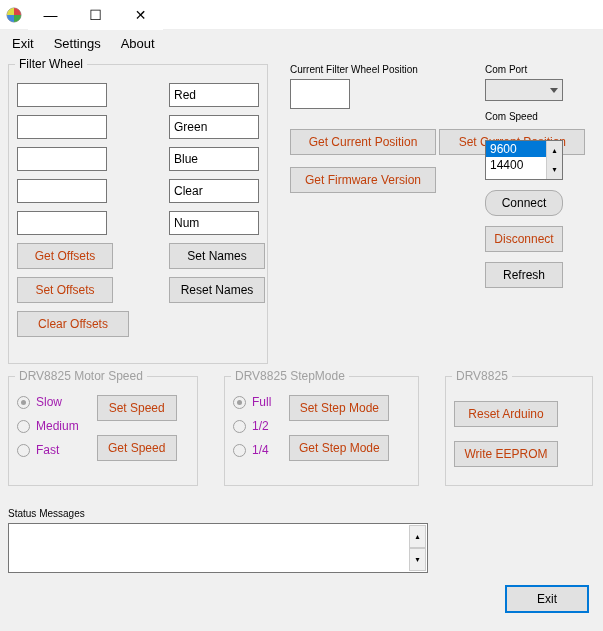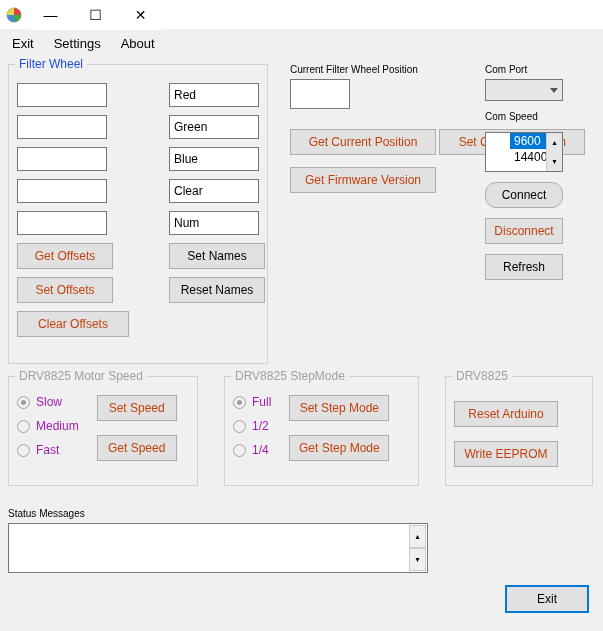--- a/index.html
+++ b/index.html
@@ -6,21 +6,21 @@
 body { font-family: "Segoe UI", Tahoma, sans-serif; font-size: 12px; background: #fff; width: 603px; height: 631px; overflow: hidden; }
 .titlebar { height: 30px; background: #fff; display: flex; align-items: center; border-bottom: 1px solid #eee; }
 .titlebar-icon { width: 16px; height: 16px; margin: 0 6px; }
 .titlebar-text { flex: 1; font-size: 12px; color: #000; white-space: nowrap; overflow: hidden; }
 .titlebar-btns { display: flex; }
 .titlebar-btn { width: 45px; height: 30px; display: flex; align-items: center; justify-content: center; font-size: 14px; color: #000; background: #fff; }
 .menubar { height: 26px; display: flex; align-items: center; padding: 0 12px; gap: 20px; background: #f0f0f0; }
 .menu-item { font-size: 13px; color: #000; }
 .client { background: #f0f0f0; padding: 8px 12px 12px 12px; height: 575px; position: relative; }
 .groupbox { border: 1px solid #d0d0d0; position: absolute; padding: 18px 8px 8px 8px; }
-.groupbox-label { position: absolute; top: -8px; left: 6px; background: #f0f0f0; padding: 0 4px; font-size: 12px; color: #1d4ed8; }
+.groupbox-label { position: absolute; top: -8px; left: 6px; background: #f0f0f0; padding: 0 4px; font-size: 12px; color: #000000; }
 .groupbox.disabled .groupbox-label { color: #a0a0a0; }
 .txt { border: 1px solid #767676; background: #fff; height: 24px; width: 90px; padding: 2px 4px; font-size: 12px; display: block; margin-bottom: 8px; }
 .btn { border: 1px solid #adadad; background: #e1e1e1; height: 26px; padding: 0 8px; font-size: 12px; color: #000; display: inline-flex; align-items: center; justify-content: center; cursor: default; }
 .btn.disabled { color: #c2410c; }
 .btn.primary { border: 2px solid #0078d7; background: #e1e1e1; }
 .col { display: flex; flex-direction: column; }
 .row { display: flex; gap: 10px; }
 .label { font-size: 10px; color: #000; margin-bottom: 4px; display: block; }
 .combo { border: 1px solid #767676; background: #e7e7e7; height: 22px; width: 78px; position: relative; }
 .combo::after { content: ""; position: absolute; right: 4px; top: 8px; border-left: 4px solid transparent; border-right: 4px solid transparent; border-top: 5px solid #555; }
@@ -93,21 +93,21 @@
     <div class="btn disabled" style="width:146px;margin-top:10px;">Get Current Position</div>
     <div class="btn disabled" style="width:146px;margin-top:12px;">Set Current Position</div>
     <div class="btn disabled" style="width:146px;margin-top:12px;">Get Firmware Version</div>
   </div>
 
   <div style="position:absolute; left:485px; top:8px;">
     <span class="label">Com Port</span>
     <div class="combo" style="margin-top:2px;"></div>
 
     <span class="label" style="margin-top:10px;">Com Speed</span>
-    <div class="listbox" style="margin-top:10px;padding-left:24px;">
+    <div class="listbox" style="margin-top:18px;">
       <div class="listbox-item selected">9600</div>
       <div class="listbox-item">14400</div>
       <div class="spin">
         <div class="spin-btn">▴</div>
         <div class="spin-btn">▾</div>
       </div>
     </div>
 
     <div class="btn" style="width:78px;margin-top:10px;border-radius:11px;">Connect</div>
     <div class="btn disabled" style="width:78px;margin-top:10px;">Disconnect</div>

